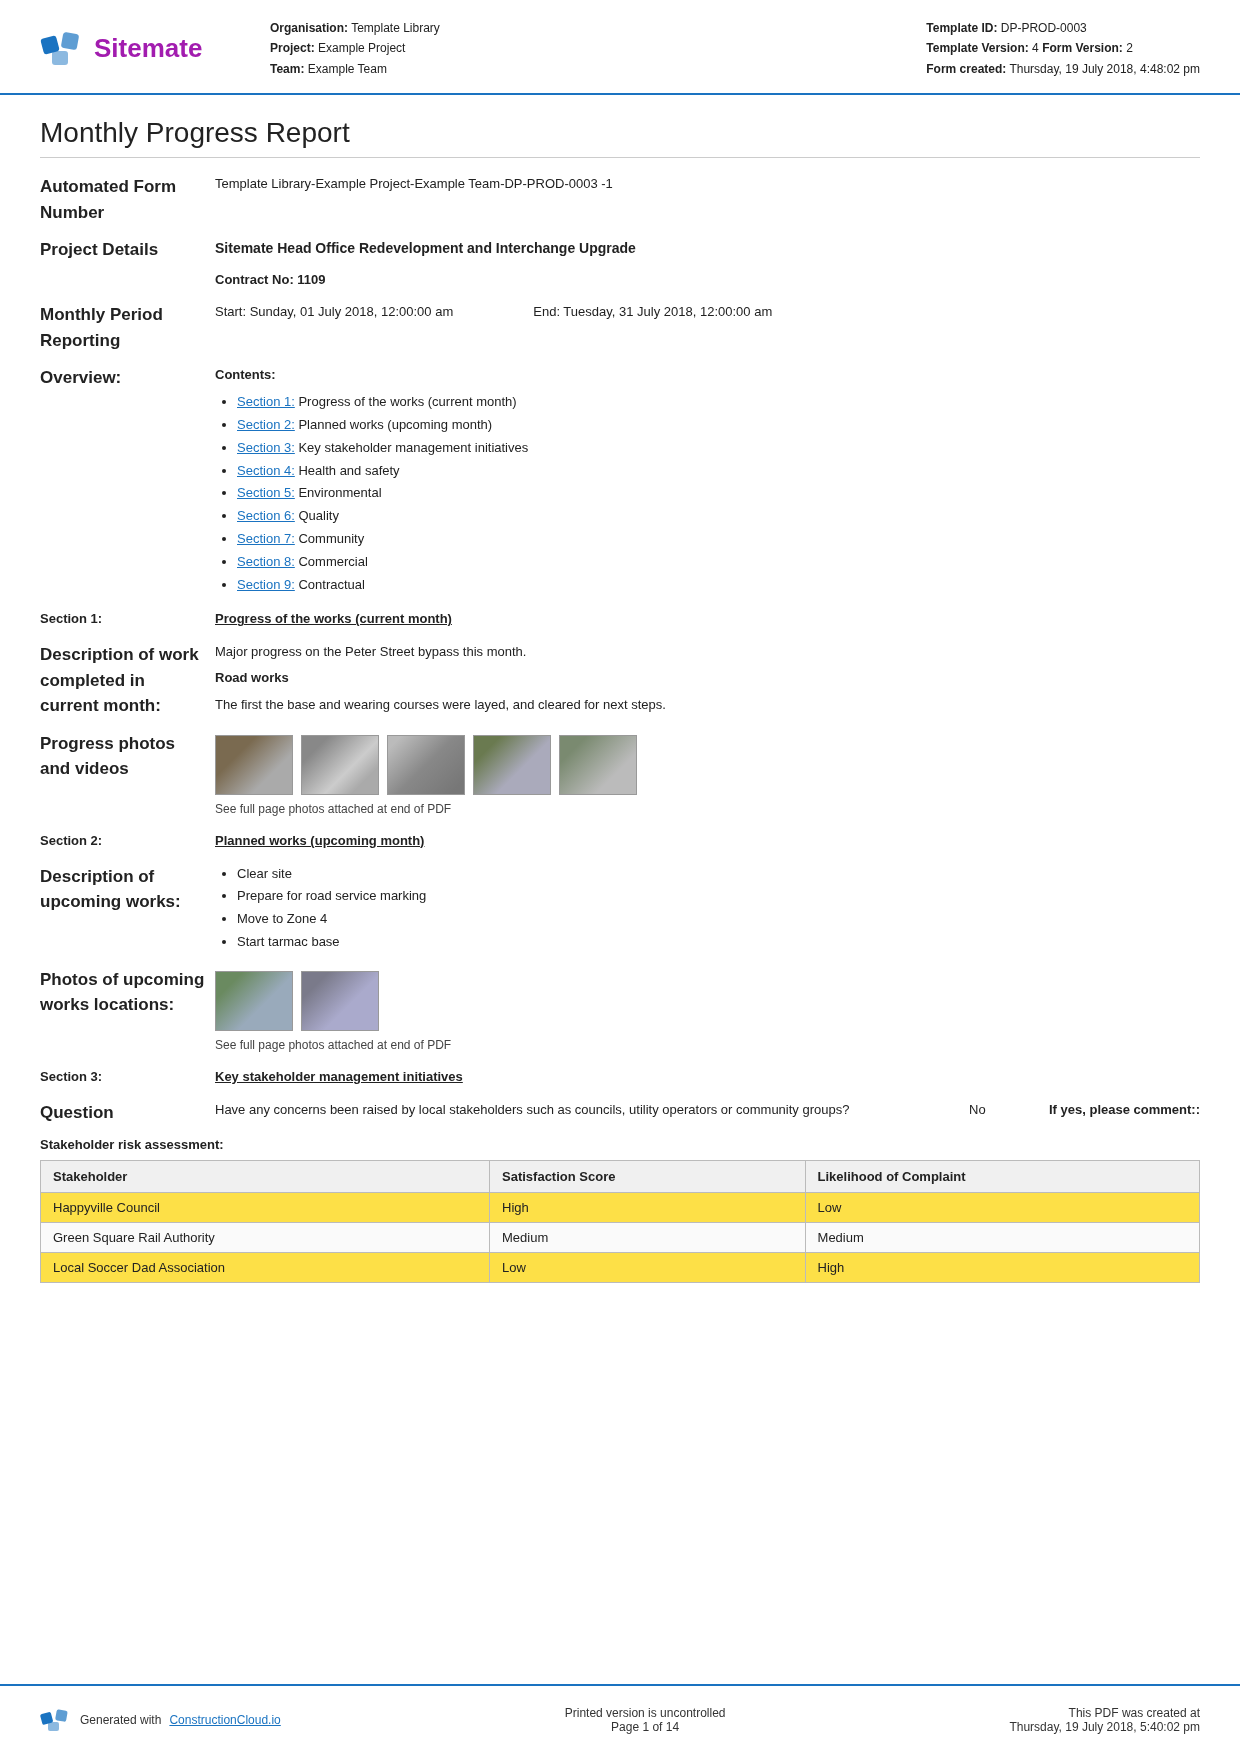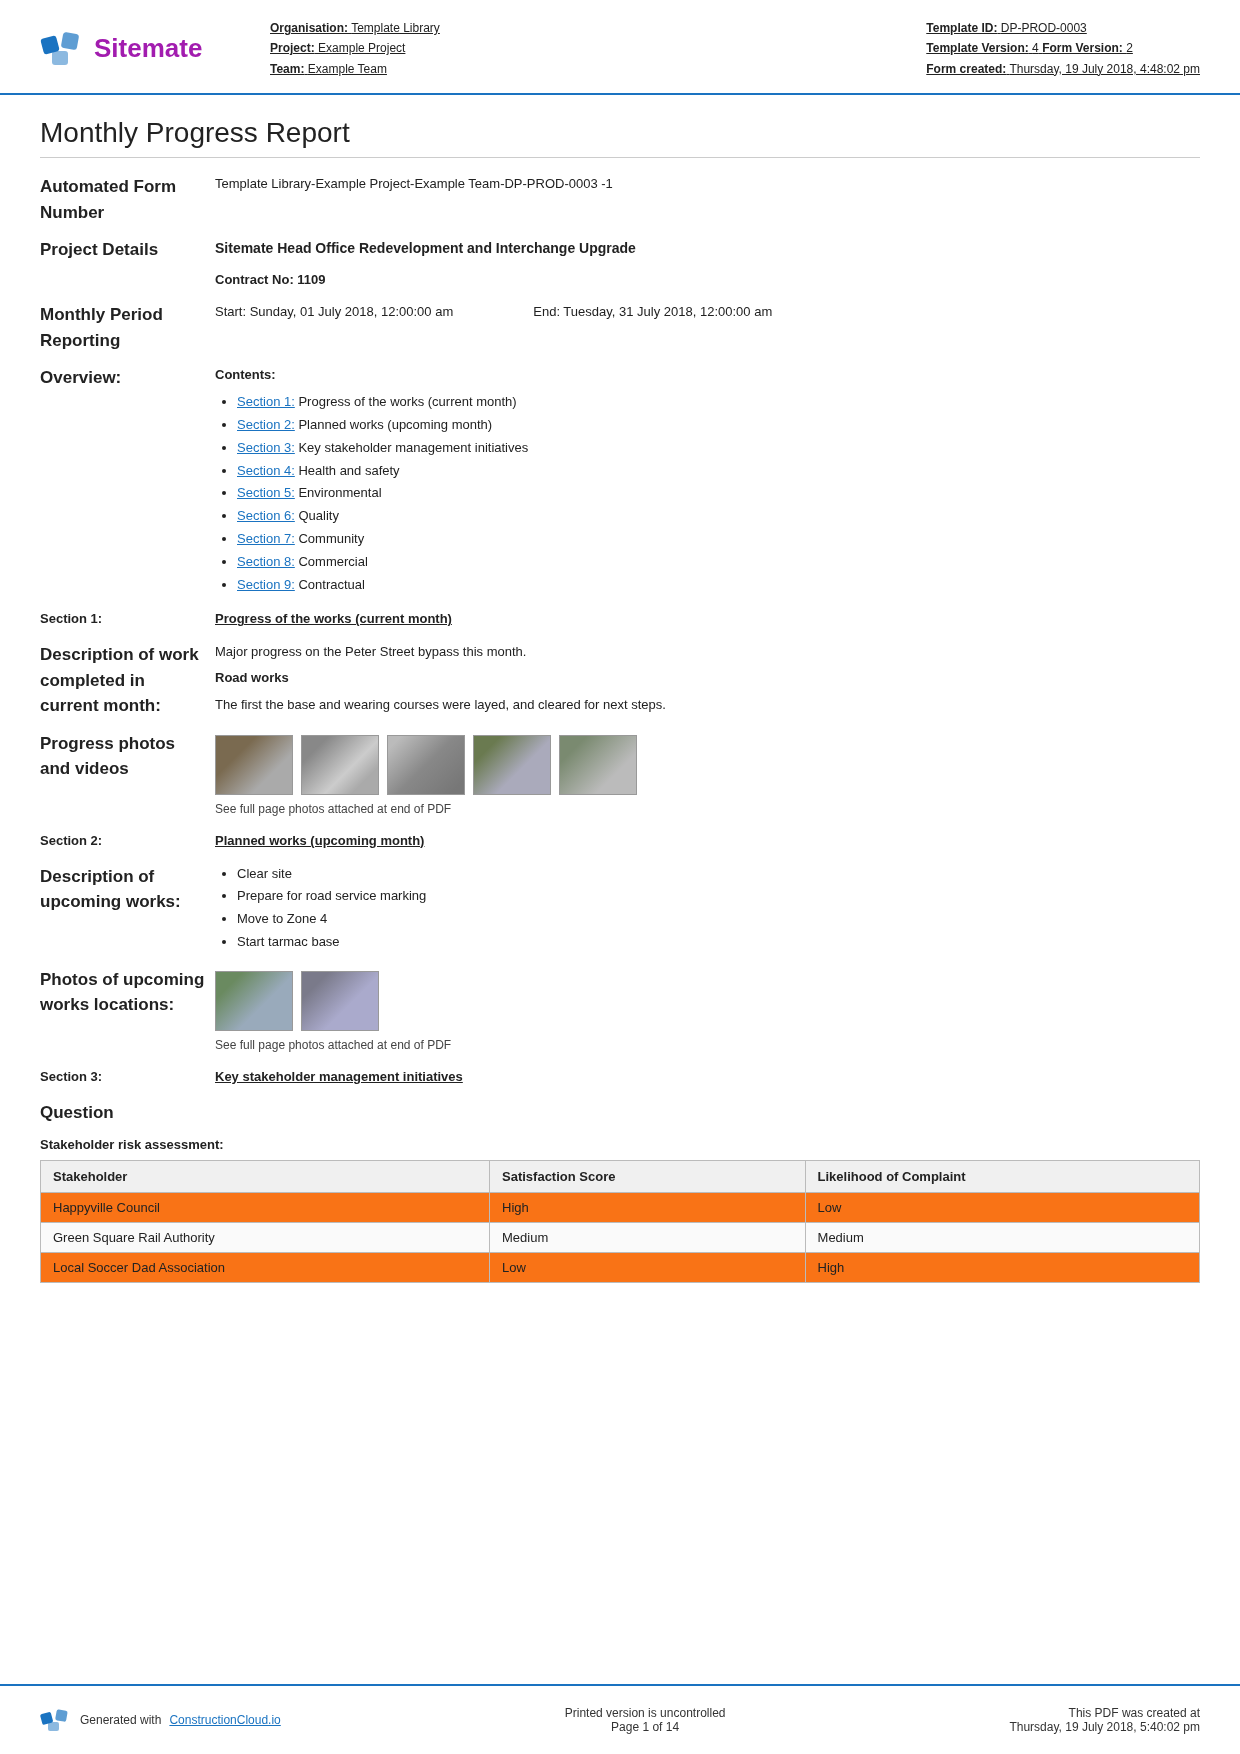--- a/index.html
+++ b/index.html
@@ -43,21 +43,20 @@
     }
     .header-meta {
       flex: 1;
       display: flex;
       justify-content: space-between;
       padding-left: 30px;
     }
     .header-meta-left, .header-meta-right {
       font-size: 12px;
       line-height: 1.7;
-      text-decoration: underline;
     }
     .header-meta-left strong, .header-meta-right strong {
       font-weight: bold;
     }
     
     .content {
       padding: 22px 40px 20px 40px;
       flex: 1;
     }
     .report-title {
@@ -151,21 +150,21 @@
     .risk-table th {
       background: #f0f0f0;
       border: 1px solid #bbb;
       padding: 8px 12px;
       text-align: left;
       font-weight: bold;
     }
     .risk-table td {
       border: 1px solid #bbb;
       padding: 7px 12px;
-      background: #f97316;
+      background: #fde047;
     }
     .risk-table tr:nth-child(even) td {
       background: #fafafa;
     }
     
     .question-row {
       display: flex;
       gap: 30px;
       align-items: flex-start;
     }
@@ -383,20 +382,27 @@
     <div class="field-row" style="margin-top:8px;">
       <div class="field-label section-label">Section 3:</div>
       <div class="field-value">
         <span class="section-heading">Key stakeholder management initiatives</span>
       </div>
     </div>
 
     <div class="field-row">
       <div class="field-label">
         <strong>Question</strong>
+      </div>
+      <div class="field-value">
+        <div class="question-row">
+          <div class="question-text">Have any concerns been raised by local stakeholders such as councils, utility operators or community groups?</div>
+          <div class="question-no">No</div>
+          <div class="question-comment">If yes, please comment::</div>
+        </div>
       </div>
     </div>
 
     <div style="margin-top:12px;">
       <div style="font-weight:bold; font-size:13px; margin-bottom:8px;">Stakeholder risk assessment:</div>
       <table class="risk-table">
         <thead>
           <tr>
             <th>Stakeholder</th>
             <th>Satisfaction Score</th>

